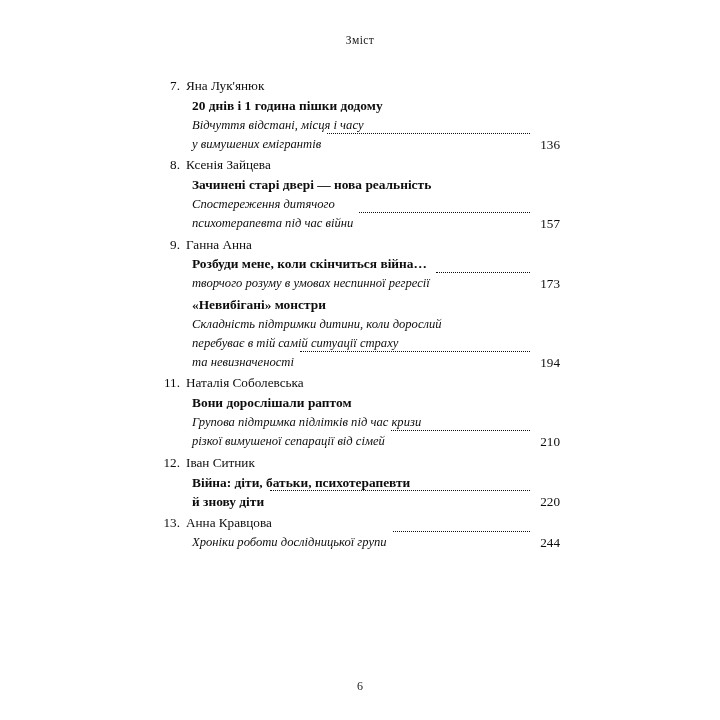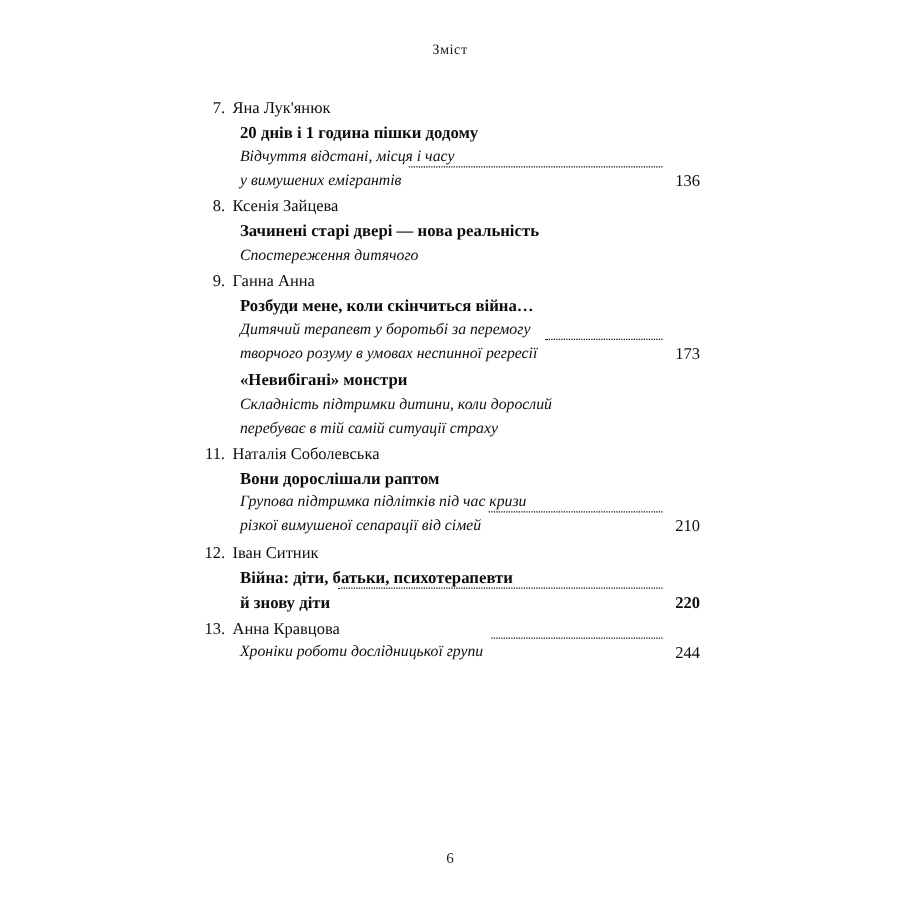--- a/index.html
+++ b/index.html
@@ -84,21 +84,21 @@
   }
   .pg {
     flex: 0 0 auto;
     font-style: normal;
     font-weight: normal;
     font-size: 13.2px;
     text-align: right;
     min-width: 26px;
   }
   .title .pg {
-    font-weight: bold;
+    font-weight: normal;
   }
   .final {
     margin-top: 22px;
     padding-left: 6px;
   }
   .final .rowline .txt {
     font-size: 13.6px;
   }
   .final .pg {
     font-size: 13.4px;
@@ -139,44 +139,53 @@
     </div>
 
     <div class="entry">
       <div class="author-line">
         <span class="num">8.</span>
         <span class="author">Ксенія Зайцева</span>
       </div>
       <div class="body-lines">
         <div class="title">Зачинені старі двері — нова реальність</div>
         <div class="sub">Спостереження дитячого</div>
+        <div class="sub rowline">
+          <span class="txt">психотерапевта під час війни</span>
+          <span class="leader"></span>
+          <span class="pg">157</span>
+        </div>
       </div>
     </div>
 
     <div class="entry">
       <div class="author-line">
         <span class="num">9.</span>
         <span class="author">Ганна Анна</span>
       </div>
       <div class="body-lines">
         <div class="title">Розбуди мене, коли скінчиться війна…</div>
-        <div class="sub">Дитячий терапевт у боротьбі за перемогу</div>
         <div class="sub rowline">
           <span class="txt">творчого розуму в умовах неспинної регресії</span>
           <span class="leader"></span>
           <span class="pg">173</span>
         </div>
       </div>
     </div>
 
     <div class="entry">
       <div class="body-lines">
         <div class="title">«Невибігані» монстри</div>
         <div class="sub">Складність підтримки дитини, коли дорослий</div>
         <div class="sub">перебуває в тій самій ситуації страху</div>
+        <div class="sub rowline">
+          <span class="txt">та невизначеності</span>
+          <span class="leader"></span>
+          <span class="pg">194</span>
+        </div>
       </div>
     </div>
 
     <div class="entry">
       <div class="author-line">
         <span class="num">11.</span>
         <span class="author">Наталія Соболевська</span>
       </div>
       <div class="body-lines">
         <div class="title">Вони дорослішали раптом</div>

